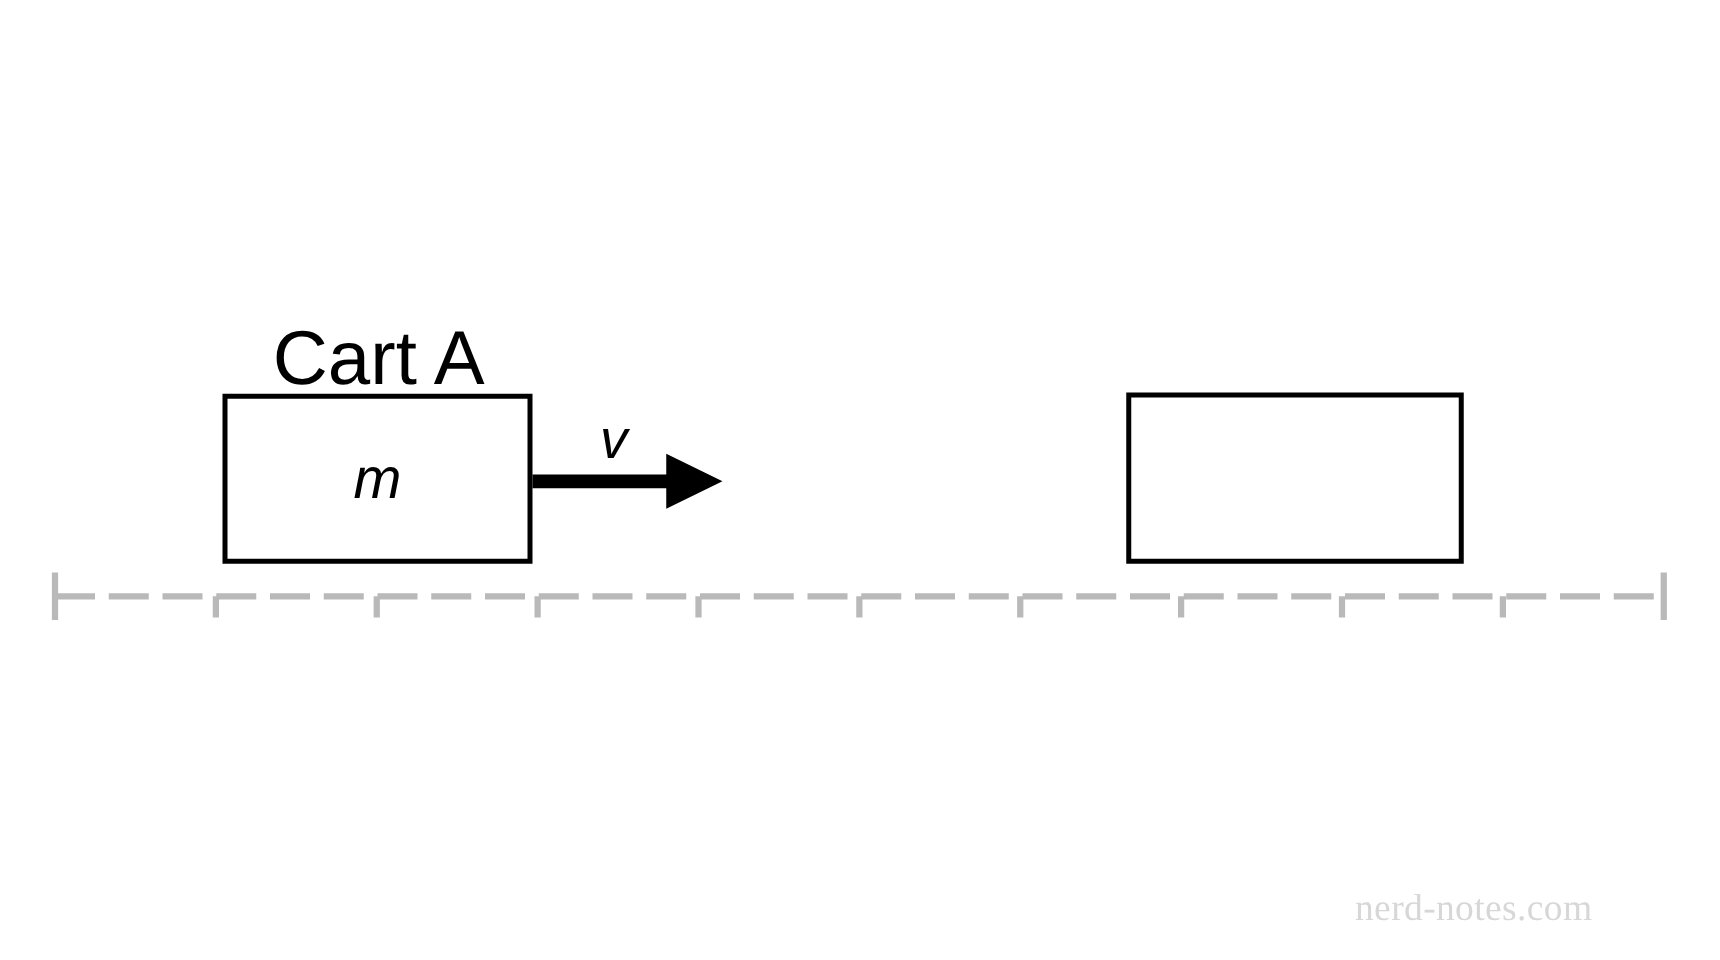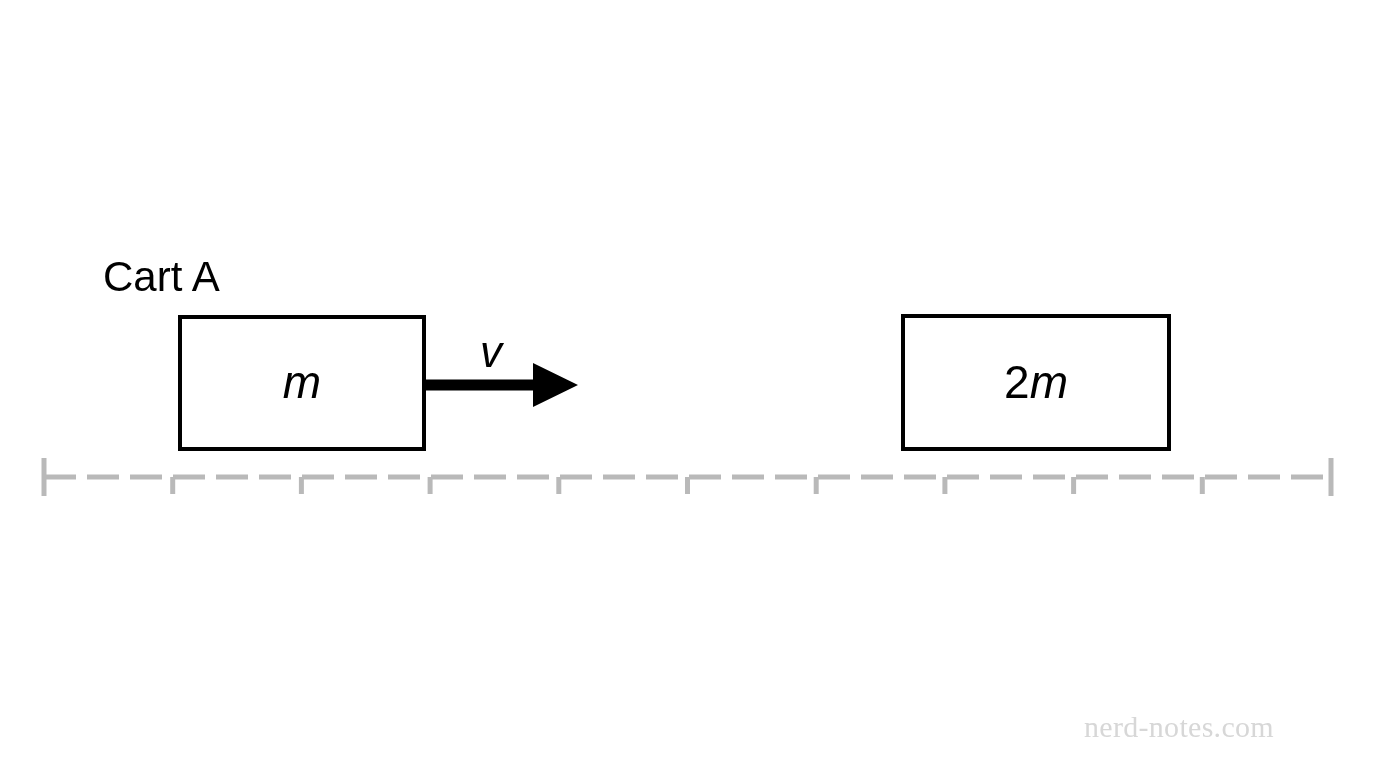--- a/index.html
+++ b/index.html
@@ -17,25 +17,26 @@
   #scene {
     position: absolute;
     left: 0;
     top: 0;
     width: 1376px;
     height: 768px;
   }
   .cart-label {
     position: absolute;
     font-family: "Liberation Sans", sans-serif;
-    font-size: 42px;
+    font-size: 61px;
     font-weight: 400;
     color: #000000;
     white-space: nowrap;
     line-height: 1;
+    text-align: center;
   }
   .cart-box {
     position: absolute;
     box-sizing: border-box;
     border: 4px solid #000000;
     background: #ffffff;
   }
   .mass-label {
     position: absolute;
     font-family: "Liberation Sans", sans-serif;
@@ -103,19 +104,16 @@
   <div class="mass-label" id="mass-cart-a" style="left: 102px; width: 400px; top: 359px; color: rgb(0, 0, 0);">
     <span class="coef"></span><span>m</span>
   </div>
 
   <div class="v-label" id="label-v" style="left: 480px; top: 330px; color: rgb(0, 0, 0);">v</div>
   <svg id="arrow-svg" width="1376" height="768">
     <polygon id="arrow-shape" fill="#000000" points="426,379.5 533,379.5 533,363 578,385 533,407 533,390.5 426,390.5"></polygon>
   </svg>
 
   <div class="cart-box" id="box-cart-b" style="left: 901px; top: 314px; width: 270px; height: 137px; border-color: rgb(0, 0, 0);"></div>
-  <div class="mass-label" id="mass-cart-b" style="left: 836px; width: 400px; top: 358.5px; color: rgb(0, 0, 0);">
-    <span class="coef">2</span><span>m</span>
-  </div>
 
   <div class="watermark" id="watermark-el" style="left: 1084px; top: 712px; color: rgb(215, 215, 215);">nerd-notes.com</div>
 
 </div>
 
 </body></html>

